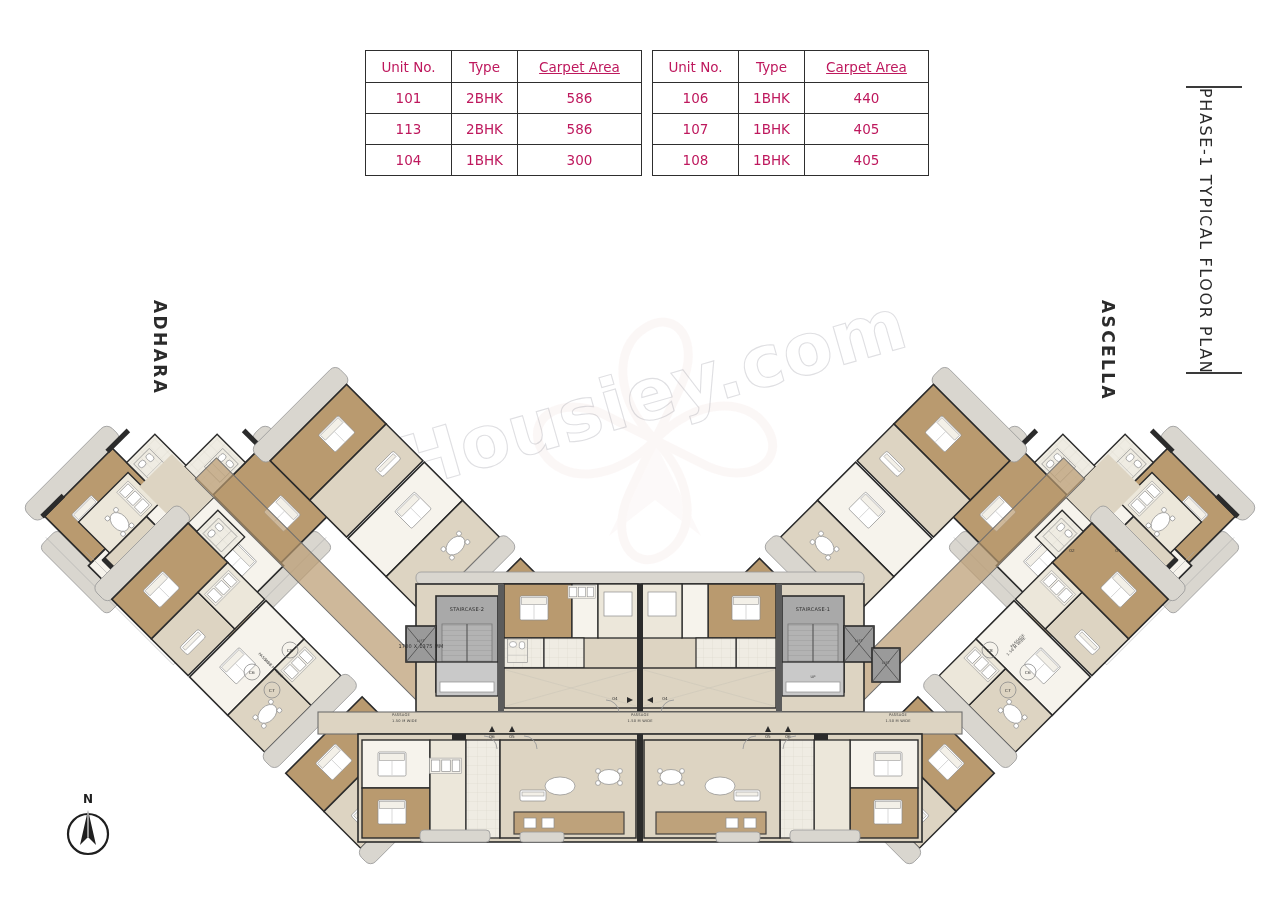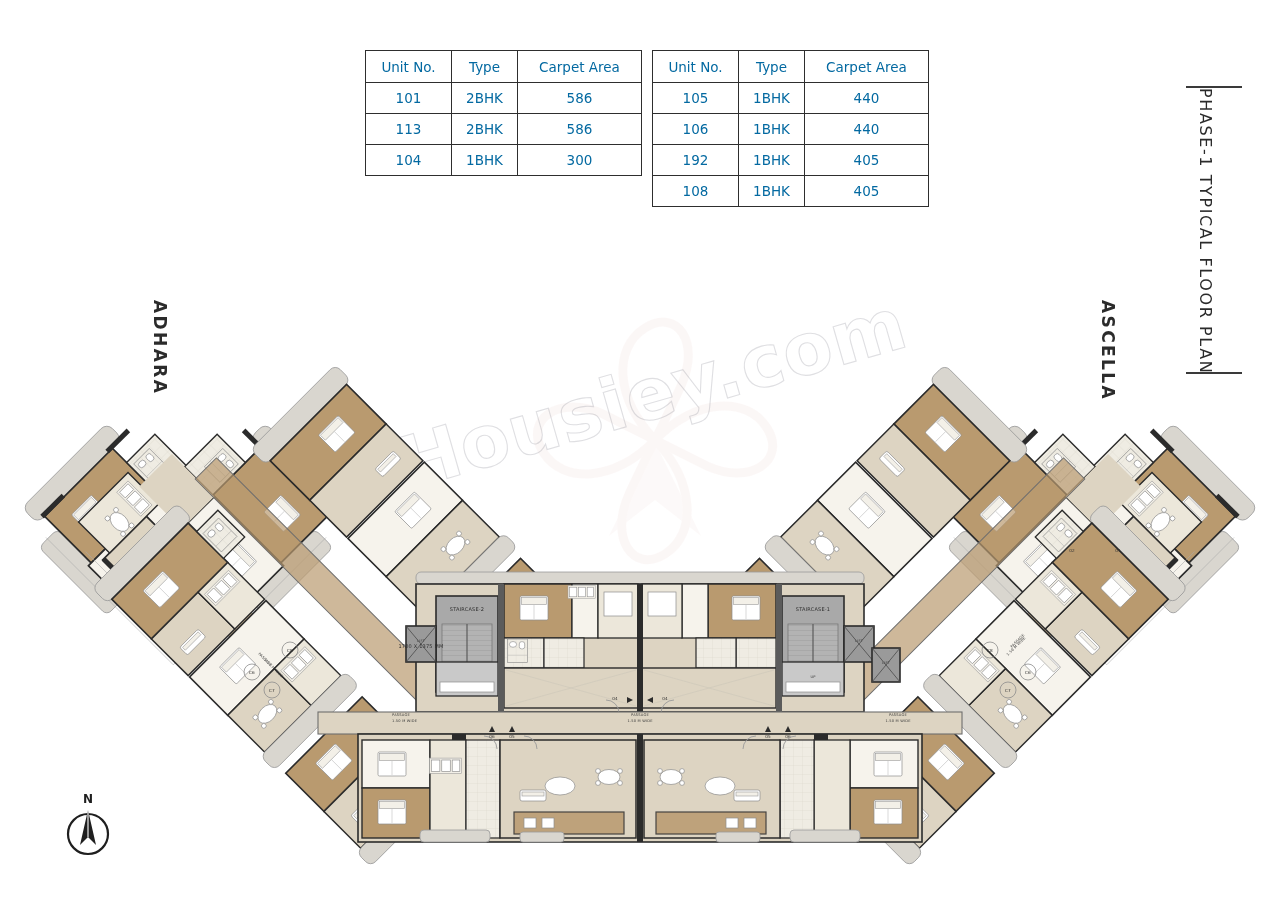--- a/index.html
+++ b/index.html
@@ -46,30 +46,30 @@
   .unit-table {
     position: absolute;
     border-collapse: collapse;
     background: #fff;
     z-index: 20;
   }
   .unit-table td, .unit-table th {
     border: 1.6px solid #2e2e2e;
     text-align: center;
     font-size: 13.5px;
-    color: #0369a1;
+    color: #be185d;
     font-weight: 400;
     padding: 0;
     height: 31px;
     font-family: "DejaVu Sans", sans-serif;
   }
   .unit-table th { font-weight: 500; height: 32px; }
   .c-unit { width: 86px; }
   .c-type { width: 66px; }
-  .c-area { width: 124px; }
+  .c-area { width: 124px; text-decoration: underline; }
   #table-left  { left: 365px; top: 50px; }
   #table-right { left: 652px; top: 50px; }
 
   
   .vtitle {
     position: absolute;
     writing-mode: vertical-rl;
     white-space: nowrap;
     z-index: 20;
     color: #2b2b2b;
@@ -182,31 +182,26 @@
   <table class="unit-table" id="table-right">
     <thead>
       <tr>
         <th class="c-unit">Unit No.</th>
         <th class="c-type">Type</th>
         <th class="c-area">Carpet Area</th>
       </tr>
     </thead>
     <tbody>
       <tr>
-        <td>105</td>
-        <td>1BHK</td>
-        <td>440</td>
-      </tr>
-      <tr>
         <td>106</td>
         <td>1BHK</td>
         <td>440</td>
       </tr>
       <tr>
-        <td>192</td>
+        <td>107</td>
         <td>1BHK</td>
         <td>405</td>
       </tr>
       <tr>
         <td>108</td>
         <td>1BHK</td>
         <td>405</td>
       </tr>
     </tbody>
   </table>

